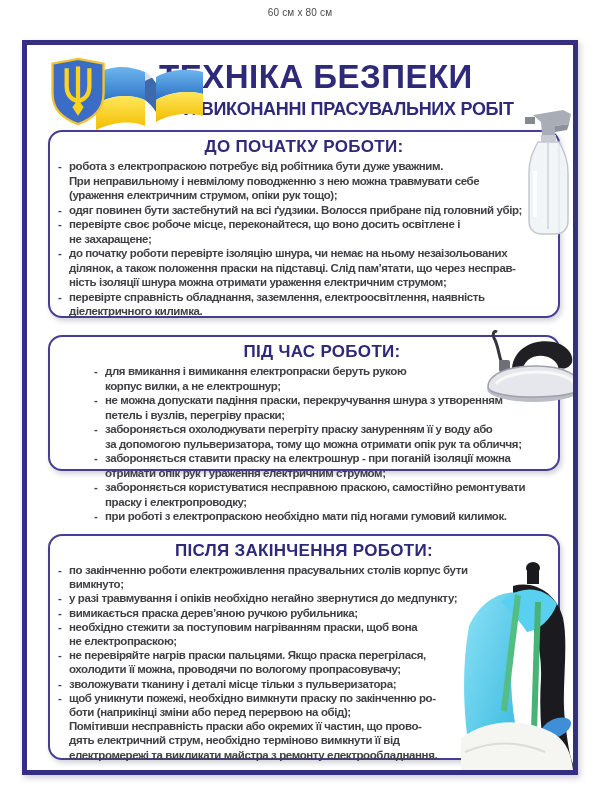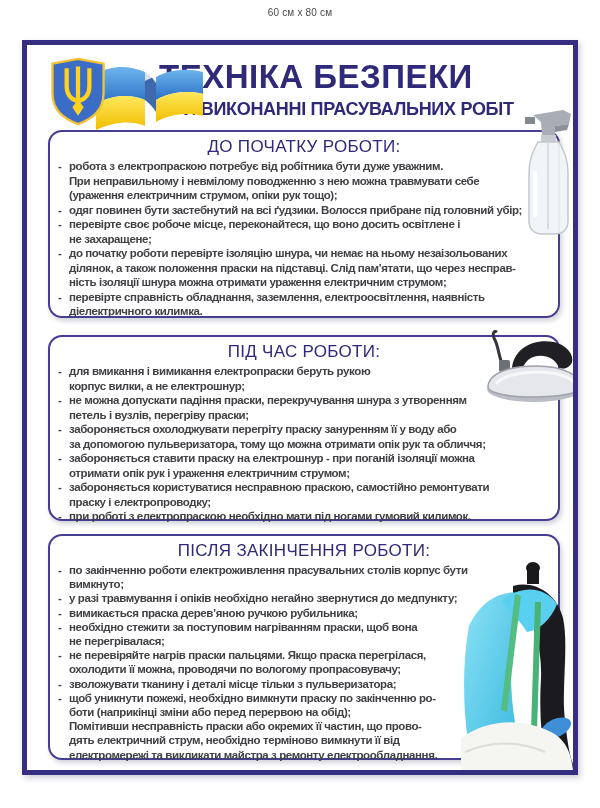--- a/index.html
+++ b/index.html
@@ -25,25 +25,25 @@
   }
   .title{font-size:33px;font-weight:bold;line-height:37px;letter-spacing:0.5px;white-space:nowrap;}
   .subtitle{font-size:18px;font-weight:bold;margin-top:4px;letter-spacing:-0.3px;white-space:nowrap;}
   
   .box{
     position:absolute;left:21px;width:512px;box-sizing:border-box;
     border:2.5px solid #453e92;border-radius:14px;background:#ffffff;
     box-shadow:2px 3px 5px rgba(50,50,90,0.22);z-index:1;
   }
   .box1{top:85px;height:188px;}
-  .box2{top:290px;height:186px;}
+  .box2{top:290px;height:136px;padding-left:36px;}
   .box3{top:489px;height:226px;}
   .box h2{
     margin:5px 10px 3px;text-align:center;font-size:17px;line-height:19px;
-    color:#2e2979;letter-spacing:0.3px;font-weight:normal;
+    color:#2e2979;letter-spacing:0.3px;font-weight:bold;
   }
   .items{
     padding:0 2px 0 8px;color:#414145;font-weight:bold;
     font-size:11.5px;line-height:14.5px;letter-spacing:-0.4px;
   }
   .box3 .items{line-height:14.2px;}
   .item{display:flex;}
   .dash{flex:0 0 11px;}
   .txt{flex:1;white-space:pre-line;}
   
@@ -172,21 +172,21 @@
           <span class="dash">-</span>
           <span class="txt">у разі травмування і опіків необхідно негайно звернутися до медпункту;</span>
         </div>
       <div class="item">
           <span class="dash">-</span>
           <span class="txt">вимикається праска дерев’яною ручкою рубильника;</span>
         </div>
       <div class="item">
           <span class="dash">-</span>
           <span class="txt">необхідно стежити за поступовим нагріванням праски, щоб вона
-не перегрівалася;</span>
+не електропраскою;</span>
         </div>
       <div class="item">
           <span class="dash">-</span>
           <span class="txt">не перевіряйте нагрів праски пальцями. Якщо праска перегрілася,
 охолодити її можна, проводячи по вологому пропрасовувачу;</span>
         </div>
       <div class="item">
           <span class="dash">-</span>
           <span class="txt">зволожувати тканину і деталі місце тільки з пульверизатора;</span>
         </div>

